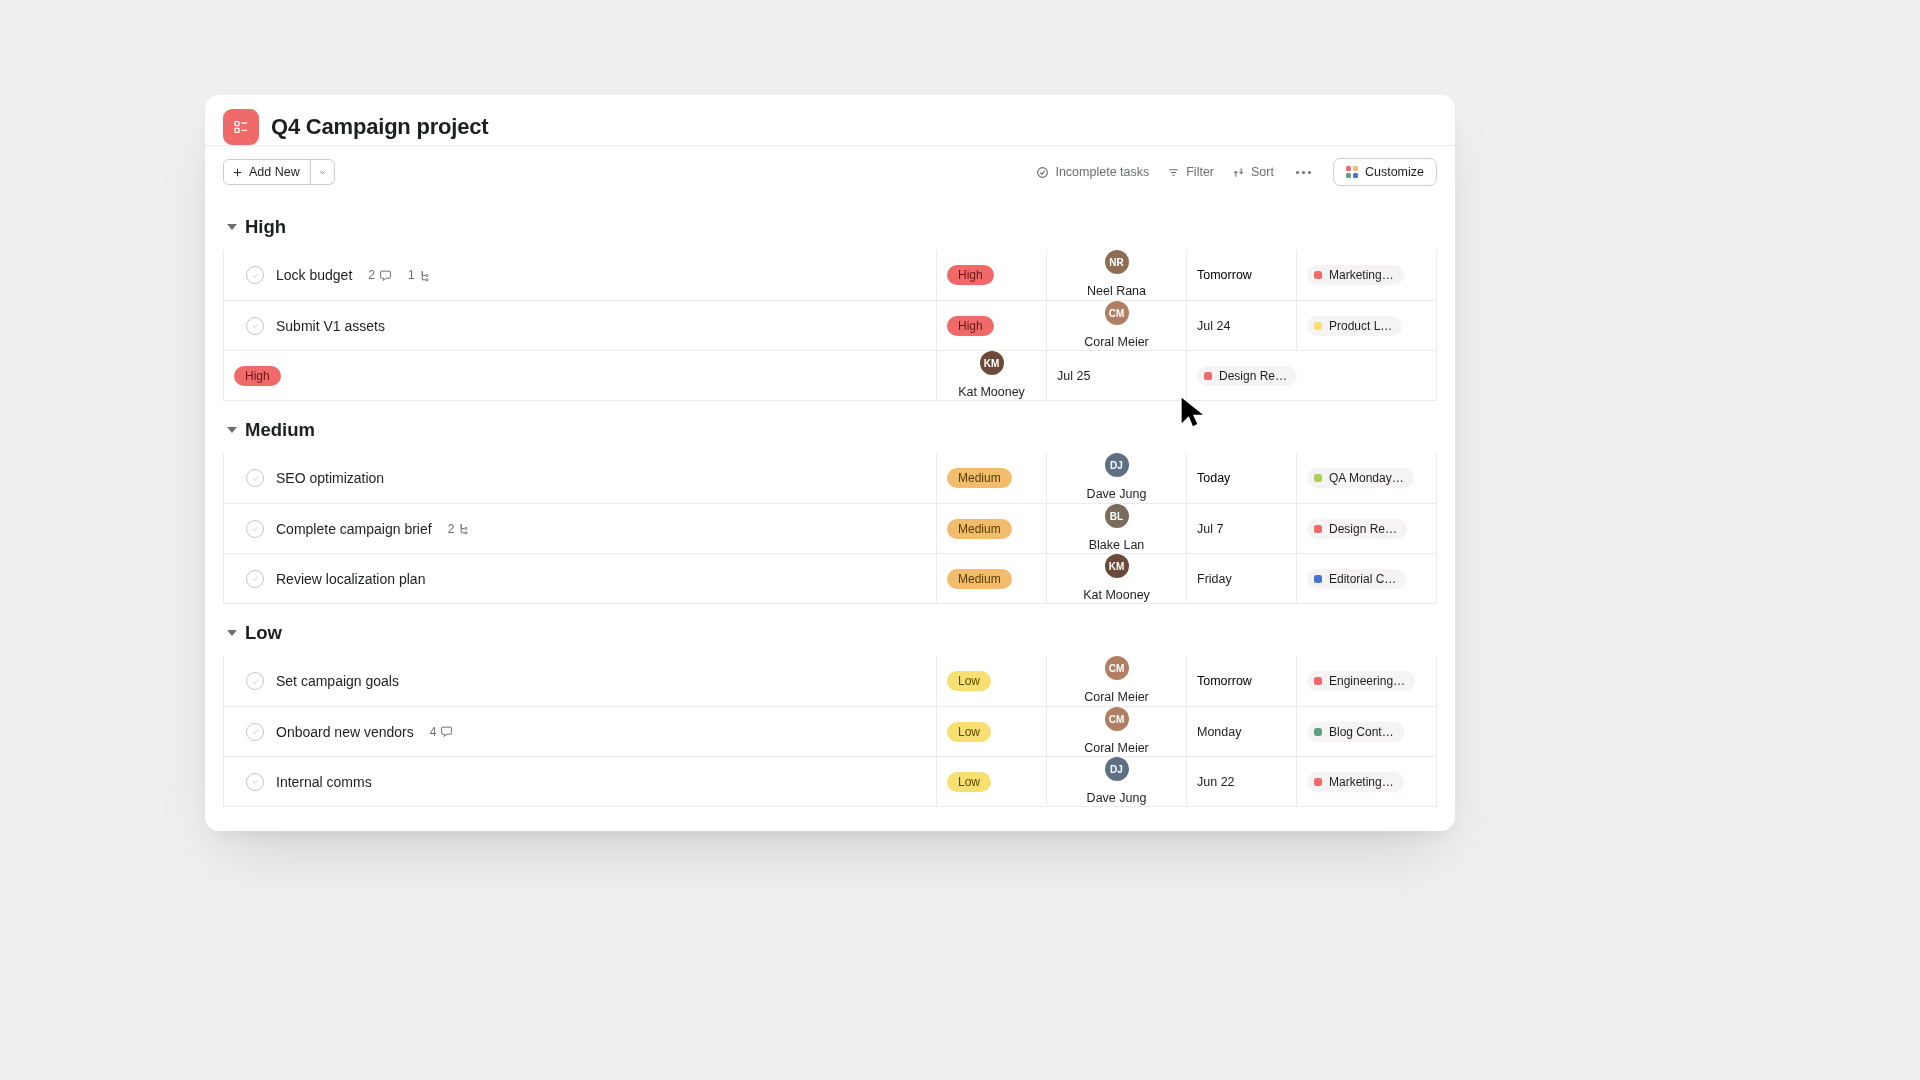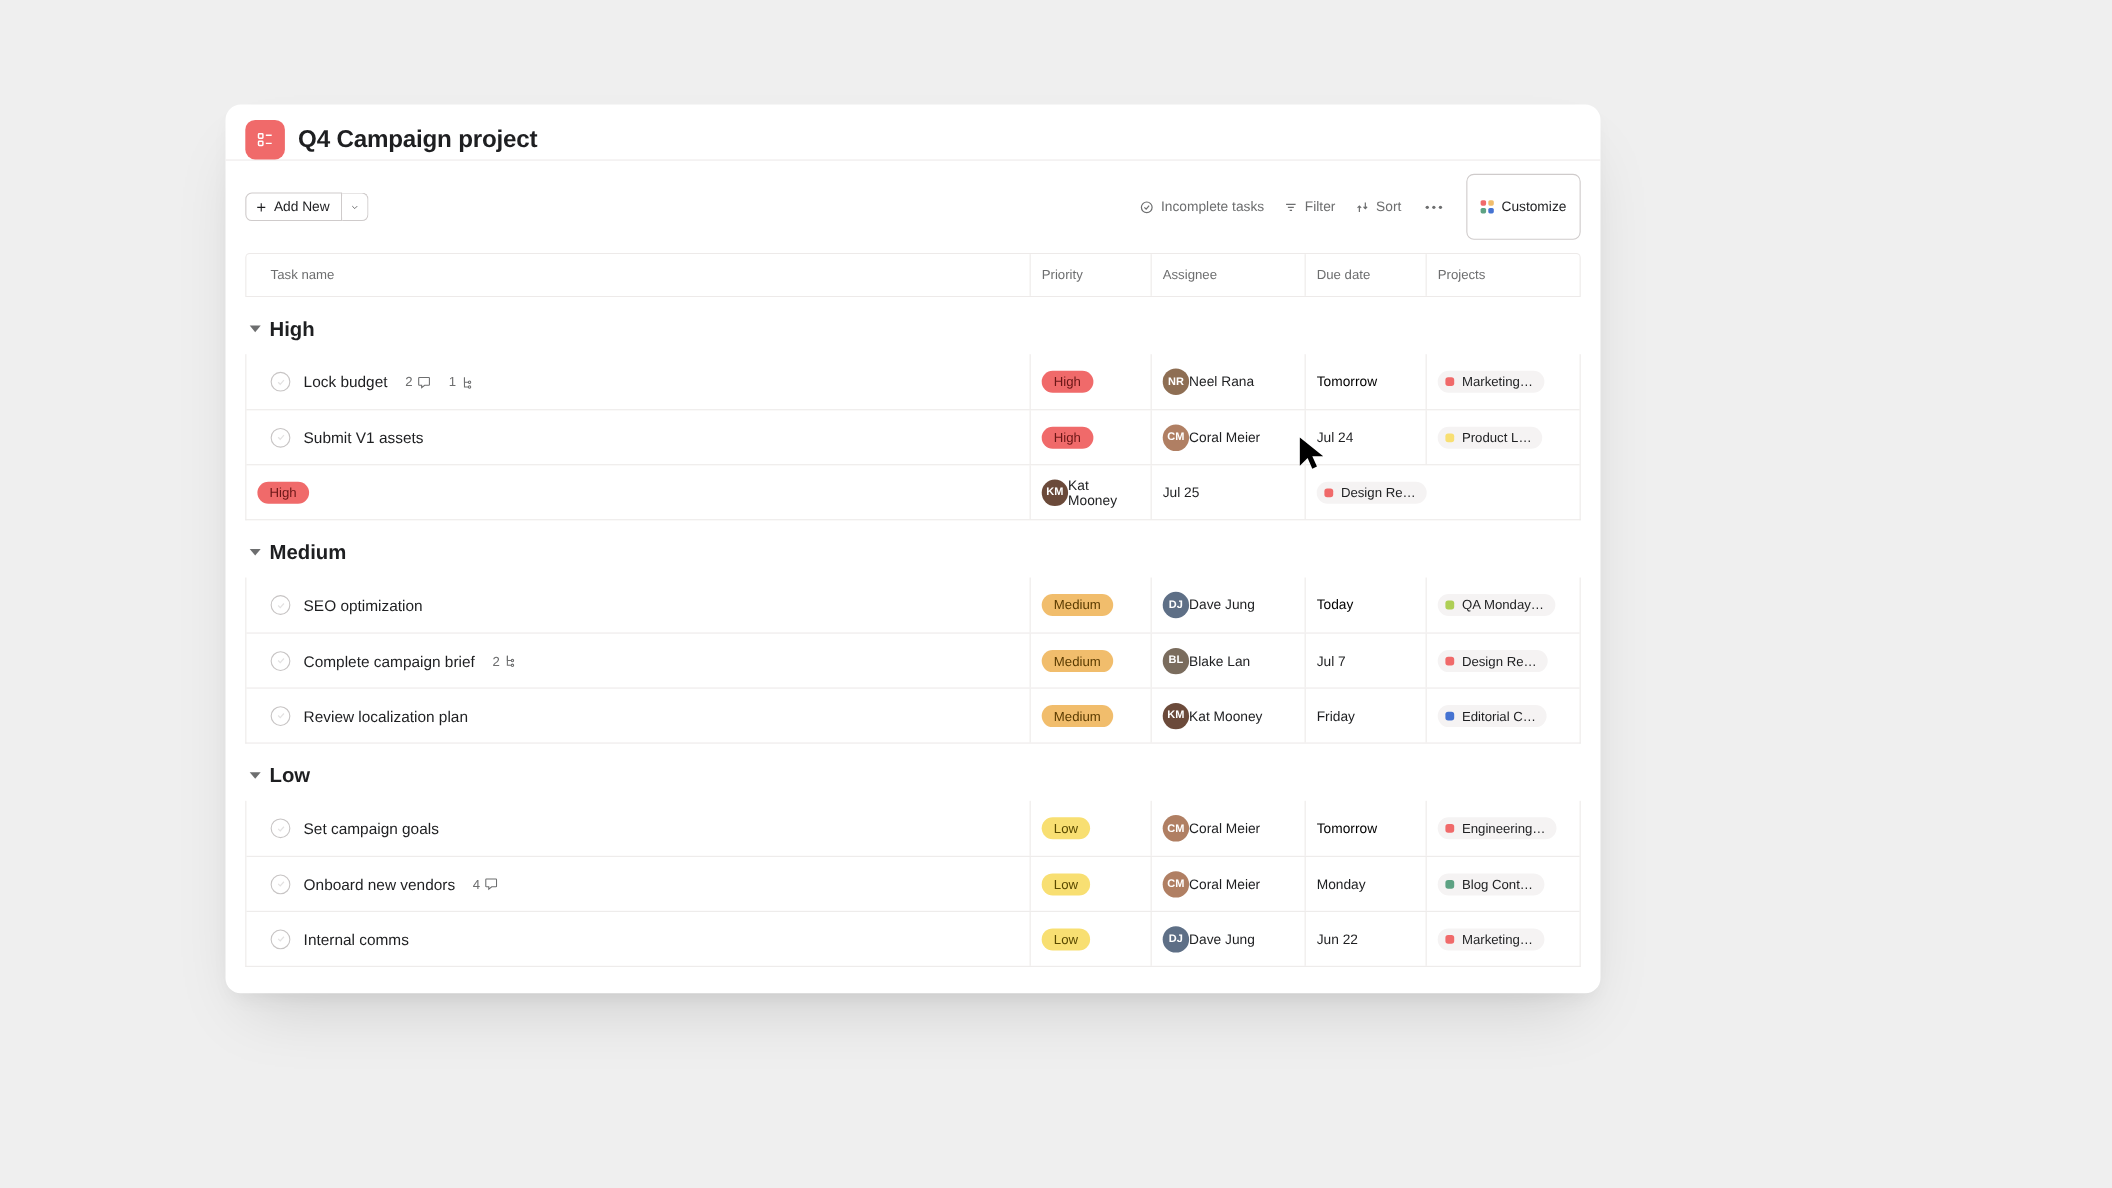--- a/index.html
+++ b/index.html
@@ -64,21 +64,21 @@
     display: flex; align-items: center; cursor: pointer;
   }
 
   .toolbar-right { display: flex; align-items: center; gap: 18px; }
   .tb-action { display: flex; align-items: center; gap: 6px; color: #6d6e6f; font-size: 12.5px; cursor: pointer; }
   .dots { display: flex; gap: 3px; padding: 4px; cursor: pointer; }
   .dots span { width: 3px; height: 3px; background: #6d6e6f; border-radius: 50%; }
   .customize-btn {
     display: flex; align-items: center; gap: 7px;
     border: 1px solid #cfcbcb; background: #fff;
-    border-radius: 7px; padding: 22px 12px;
+    border-radius: 7px; padding: 6px 12px;
     font-size: 12.5px; color: #1e1f21; cursor: pointer;
   }
   .customize-swatch { width: 12px; height: 12px; display: grid; grid-template-columns: 1fr 1fr; grid-template-rows: 1fr 1fr; gap: 1.5px; }
   .customize-swatch i { display:block; border-radius:1.5px; }
 
   
   .table-wrap { padding: 0 18px 24px 18px; }
   .grid-head, .row {
     display: grid;
     grid-template-columns: 1fr 110px 140px 110px 140px;
@@ -122,21 +122,21 @@
   .meta { display: flex; align-items: center; gap: 4px; color: #6d6e6f; font-size: 12px; margin-left: 4px; }
 
   .pill {
     padding: 3px 11px; border-radius: 11px; font-size: 12px; font-weight: 500;
     color: #1e1f21;
   }
   .pill.high   { background: #f06a6a; color:#6b1717; }
   .pill.medium { background: #f1bd6c; color:#5a3b00; }
   .pill.low    { background: #f8df72; color:#5a4a00; }
 
-  .assignee-cell { font-size: 12.5px; color:#1e1f21; }
+  .assignee-cell { gap: 10px; font-size: 12.5px; color:#1e1f21;flex-direction:column; }
   .avatar {
     width: 24px; height: 24px; border-radius: 50%; flex:none;
     display:flex; align-items:center; justify-content:center;
     font-size: 10px; font-weight:600; color:#fff;
   }
 
   .date-cell { font-size: 12.5px; color:#1e1f21; }
   .date-cell.soft { color:#000000; }
 
   .proj-cell { }
@@ -229,27 +229,20 @@
               <i style="background:#f1bd6c"></i>
             <i style="background:#5da283"></i>
               <i style="background:#4573d2"></i>
           </span>
           <span>Customize</span>
         </div>
       </div>
     </div>
 
     <div class="table-wrap">
-      <div class="grid-head">
-        <div class="first">Task name</div>
-        <div>Priority</div>
-        <div>Assignee</div>
-        <div>Due date</div>
-        <div>Projects</div>
-      </div>
 
       <div id="groups">
           <div class="group-title">
             <span class="caret-down"></span>
             <span>High</span>
           </div>
           <div class="group">
             <div class="row">
               <div class="cell task-cell">
                 <span class="check">

